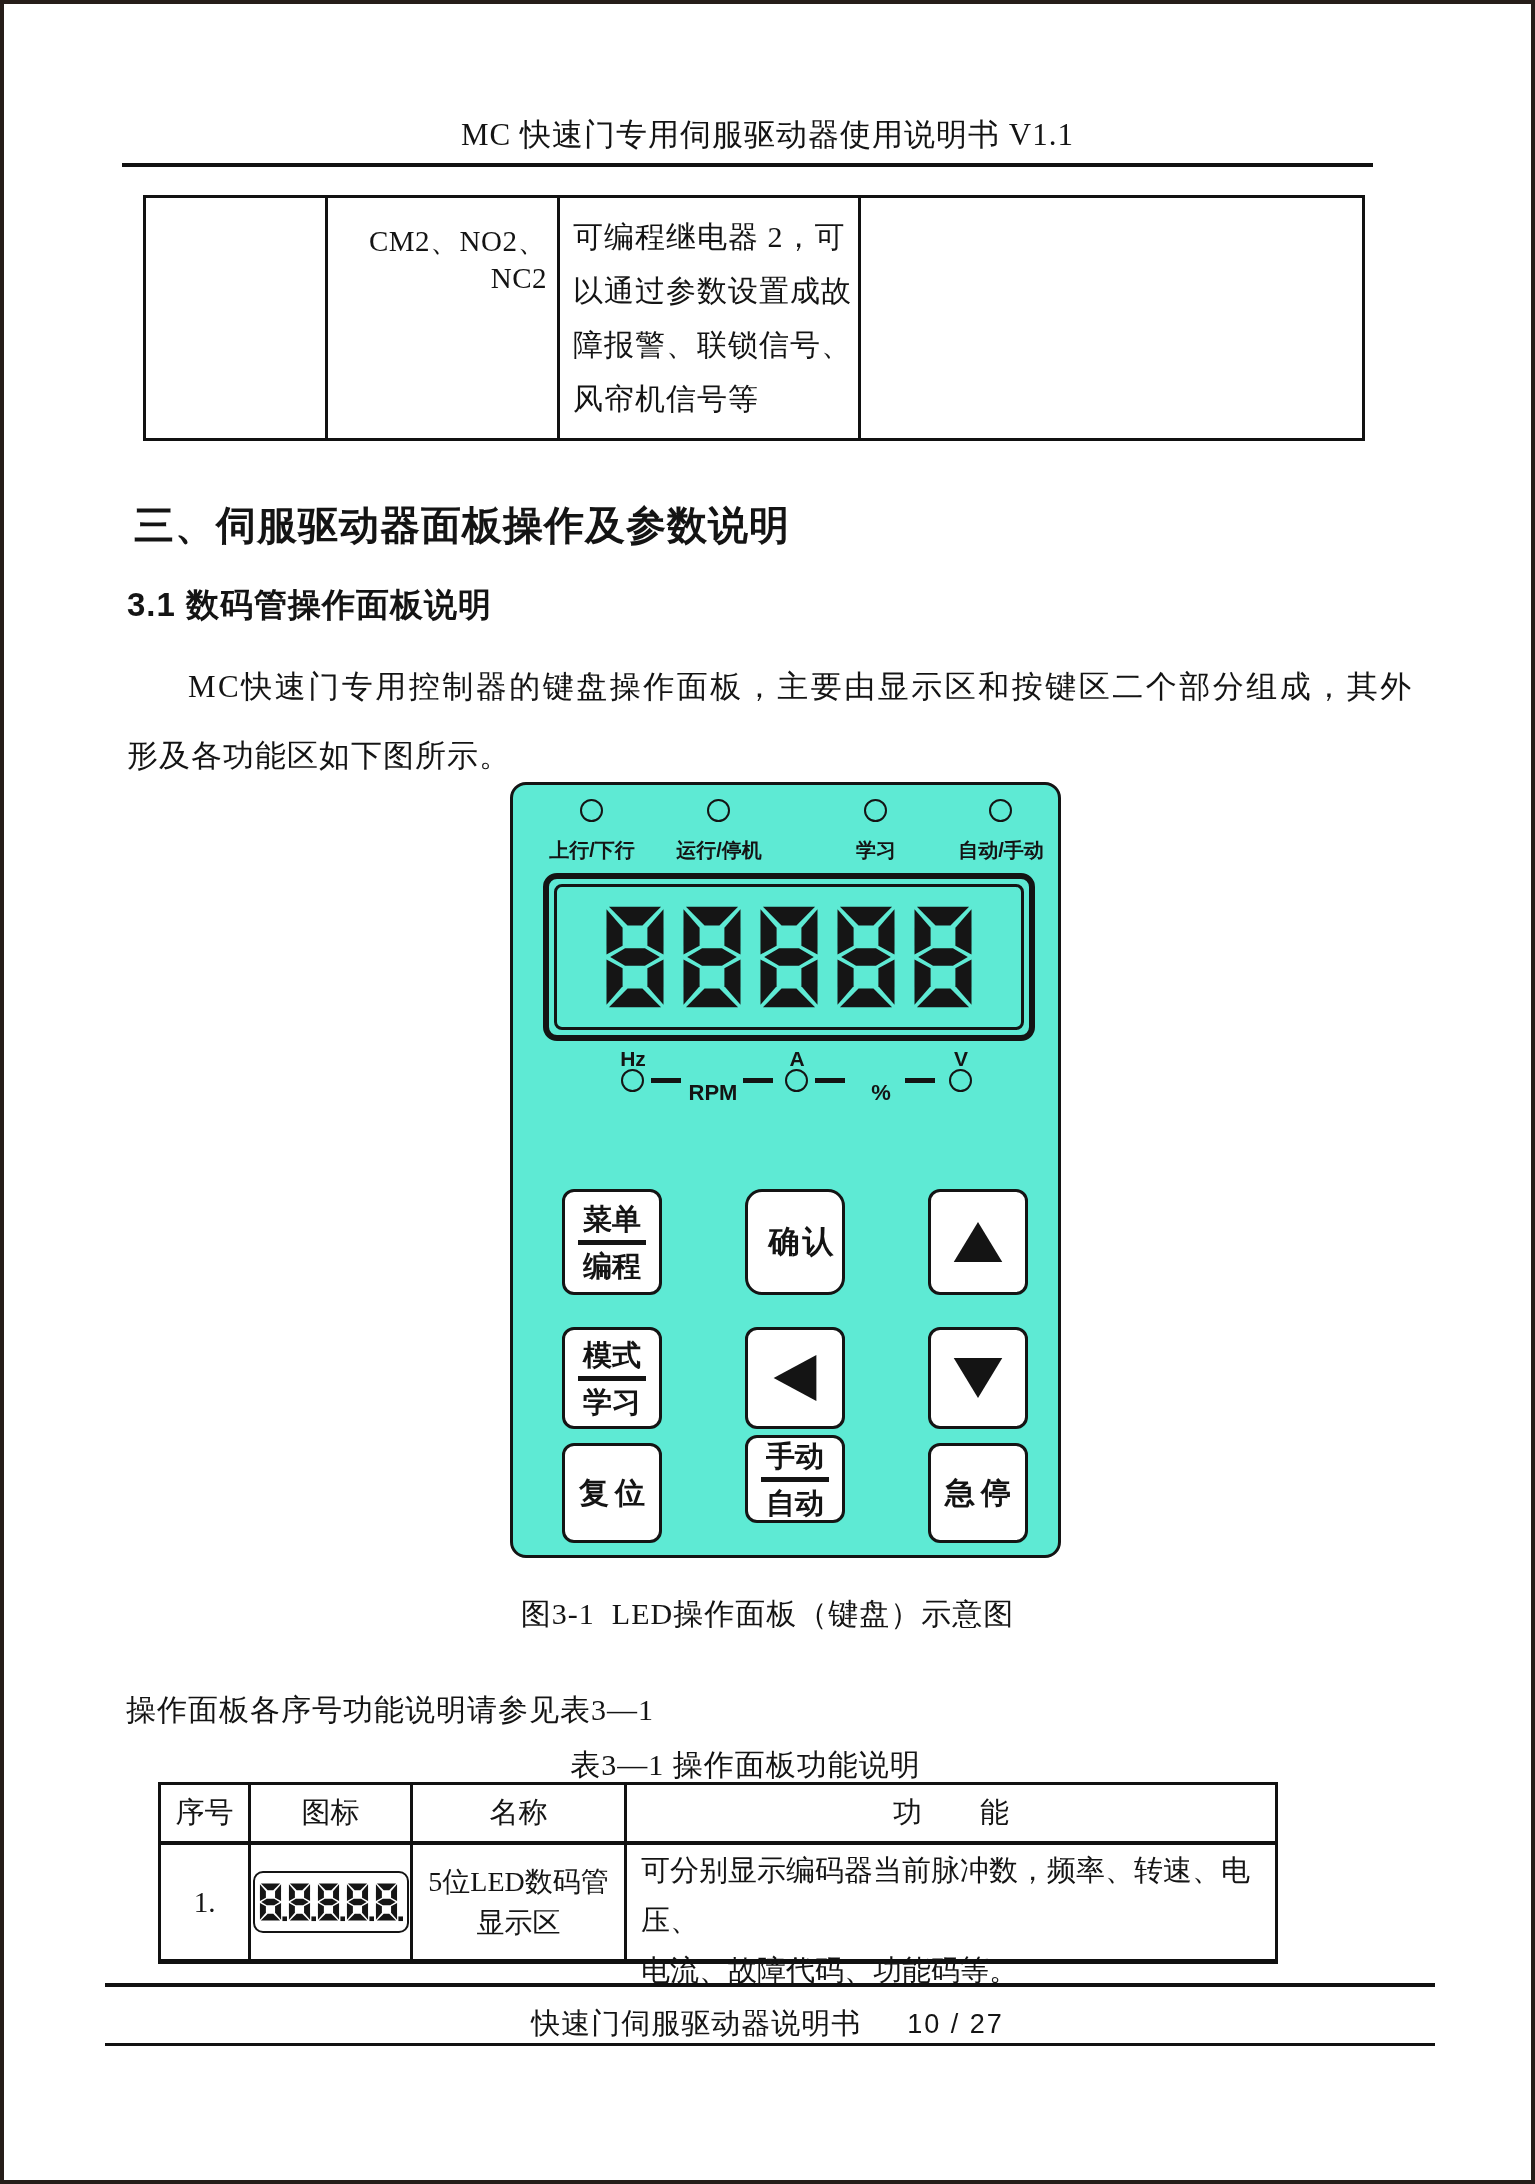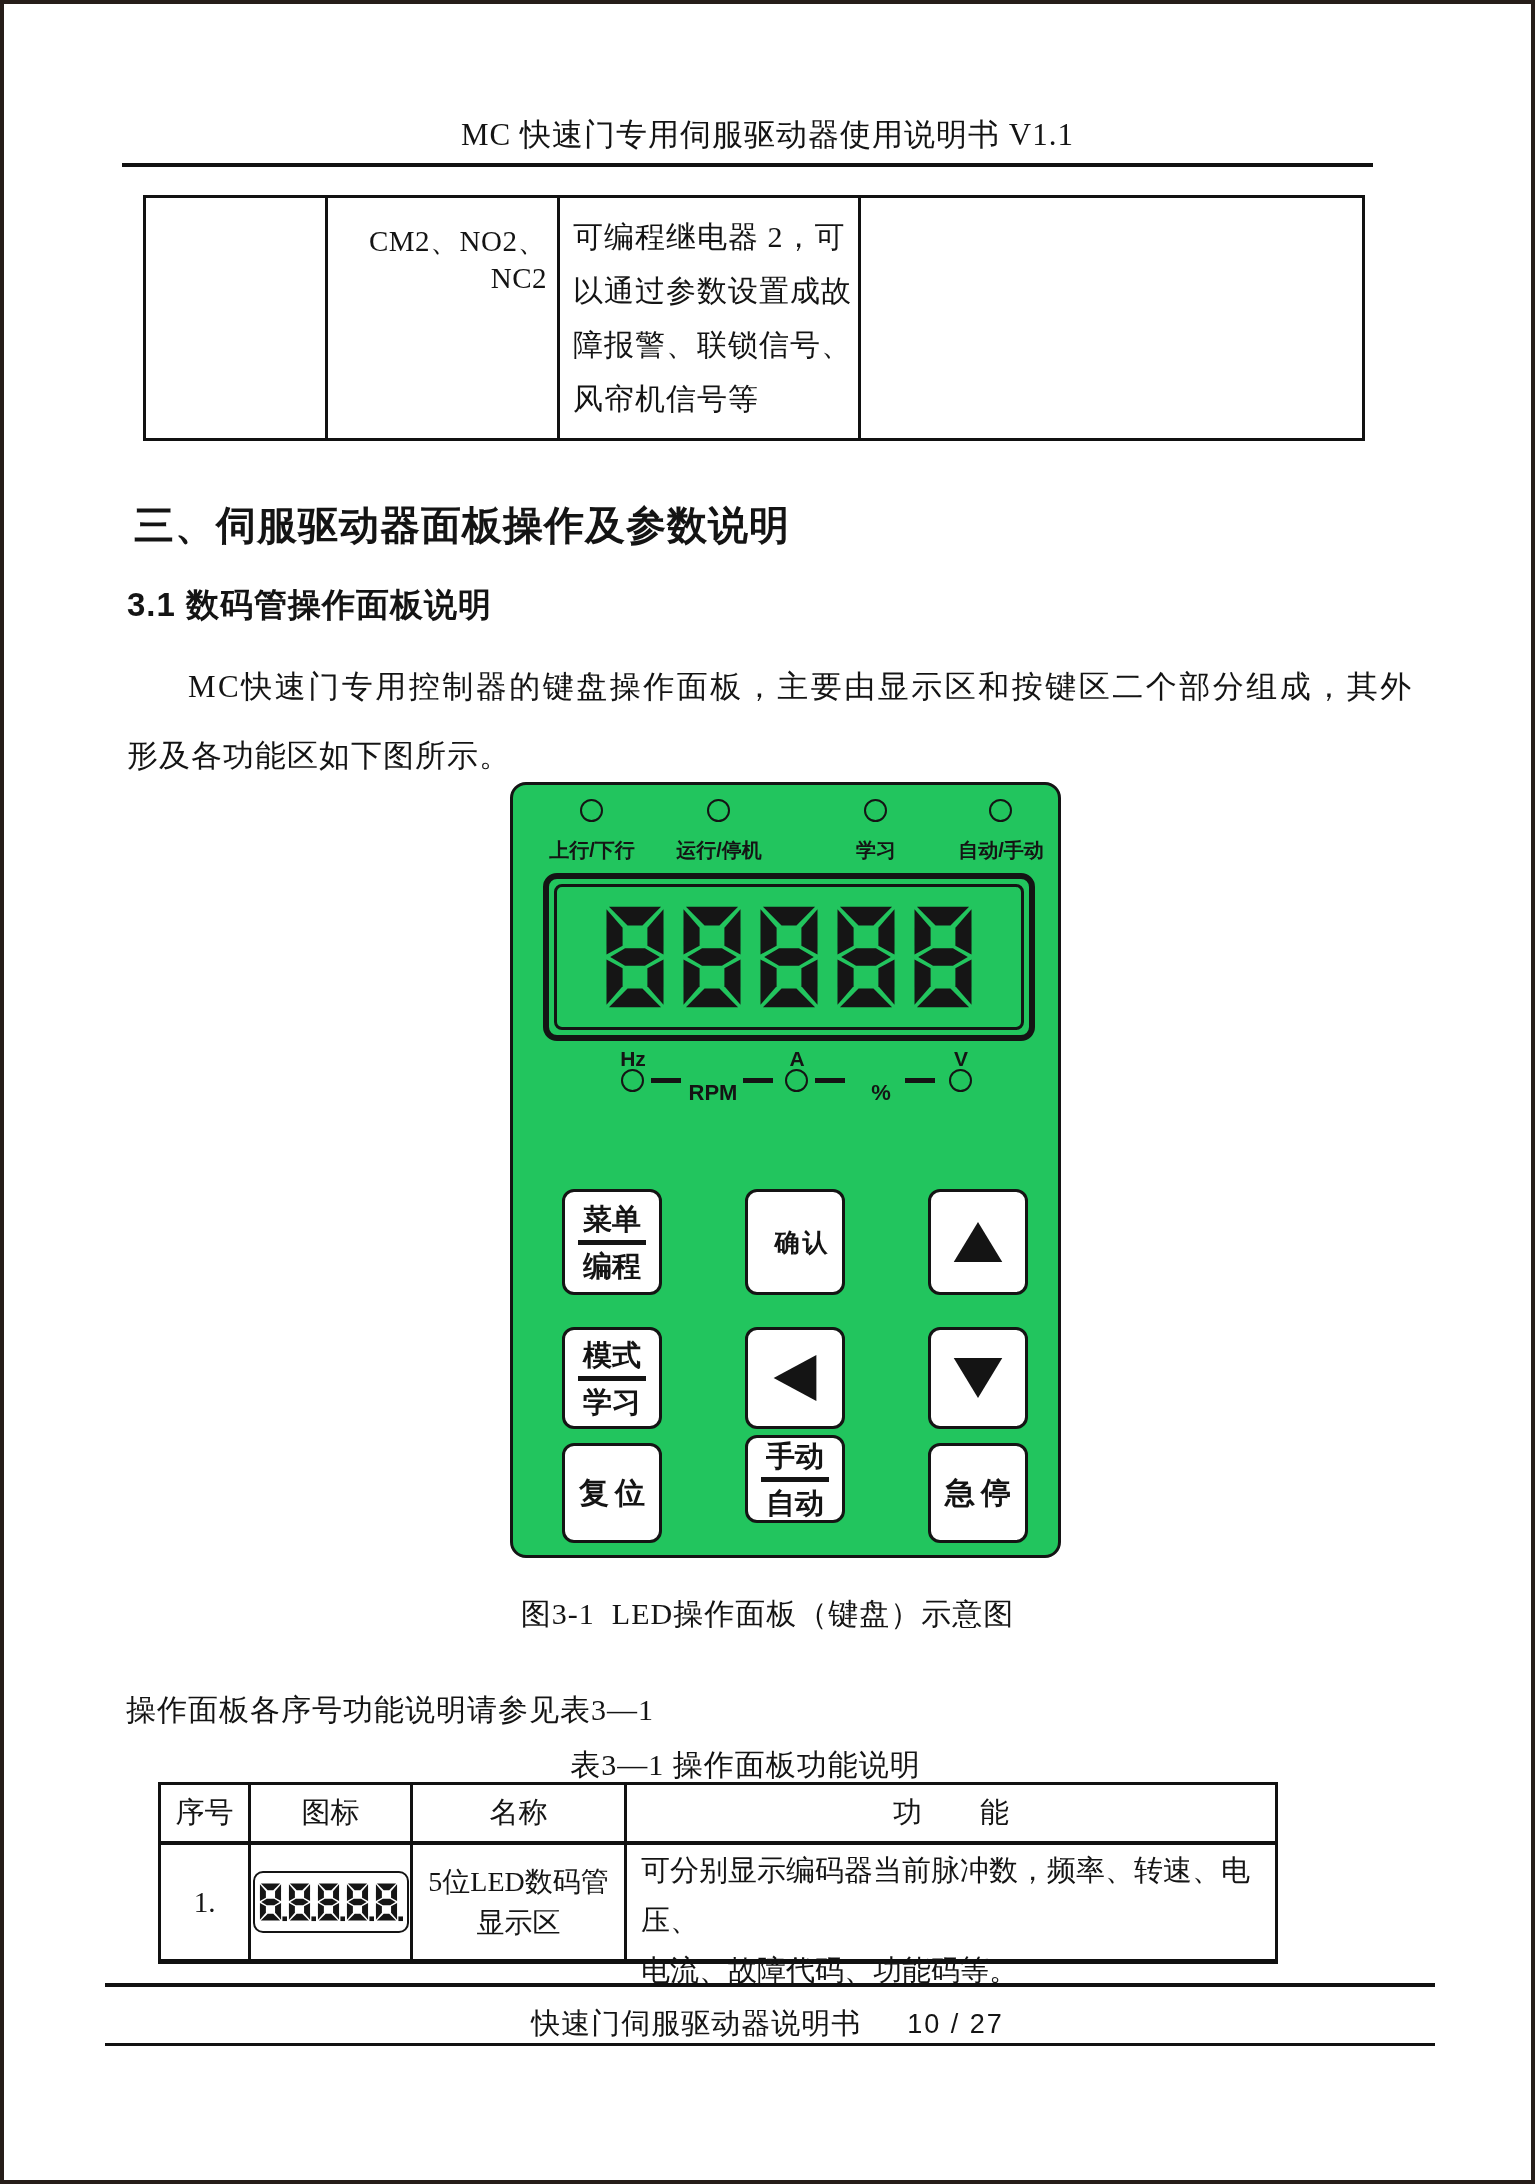--- a/index.html
+++ b/index.html
@@ -30,21 +30,21 @@
   
   .h1{position:absolute;left:134px;top:498px;font-family:"Liberation Sans","DejaVu Sans",sans-serif;
     font-weight:bold;font-size:40px;letter-spacing:1px;}
   .h2{position:absolute;left:127px;top:583px;font-family:"Liberation Sans","DejaVu Sans",sans-serif;
     font-weight:bold;font-size:33px;letter-spacing:1px;}
   .p1{position:absolute;left:188px;top:666px;font-size:31px;letter-spacing:2.5px;white-space:nowrap;}
   .p2{position:absolute;left:127px;top:735px;font-size:31px;letter-spacing:1px;white-space:nowrap;}
 
   
   .panel{position:absolute;left:510px;top:782px;width:551px;height:776px;
-    border:3px solid #141414;border-radius:16px;background:#22c55e;}
+    border:3px solid #141414;border-radius:16px;background:#5eead4;}
   .ind-c{position:absolute;top:14px;width:23px;height:23px;border:2.5px solid #141414;border-radius:50%;}
   .ind-l{position:absolute;top:52px;transform:translateX(-50%);
     font-family:"Liberation Sans","DejaVu Sans",sans-serif;font-weight:bold;font-size:20px;white-space:nowrap;}
   .disp{position:absolute;left:30px;top:88px;width:492px;height:168px;
     border:6px solid #141414;border-radius:14px;padding:5px;}
   .disp-in{width:100%;height:100%;border:3px solid #141414;border-radius:8px;
     display:flex;align-items:center;justify-content:center;gap:15px;}
   svg.seg{fill:#151515;}
   .u-lab{position:absolute;top:262px;transform:translateX(-50%);
     font-family:"Liberation Sans","DejaVu Sans",sans-serif;font-weight:bold;font-size:21px;}
@@ -54,21 +54,21 @@
   .dash{position:absolute;top:293px;width:30px;height:5px;background:#141414;}
 
   .btn{position:absolute;width:100px;border:3.5px solid #141414;border-radius:12px;background:#fff;
     display:flex;flex-direction:column;align-items:center;justify-content:center;
     font-family:"Liberation Sans","DejaVu Sans",sans-serif;font-weight:bold;color:#141414;}
   .r1{top:404px;height:106px;} .r2{top:542px;height:102px;} .r3{top:658px;height:100px;}
   .c1{left:49px;} .c2{left:232px;} .c3{left:415px;}
   .btn .ln{font-size:29px;line-height:42px;white-space:nowrap;}
   .btn .ln.div{border-bottom:5px solid #141414;padding:0 5px;}
   .btn.single{font-size:30px;letter-spacing:6px;padding-left:6px;}
-  .btn.confirm{font-size:25px;letter-spacing:3px;padding-left:15px;}
+  .btn.confirm{font-size:31px;letter-spacing:3px;padding-left:15px;border-radius:17px;}
   .btn.manual{top:650px;height:88px;}
   svg.tri{fill:#141414;}
 
   .fig-caption{position:absolute;left:0;top:1594px;width:100%;text-align:center;
     font-size:30px;letter-spacing:1px;white-space:pre;}
   .note{position:absolute;left:126px;top:1690px;font-size:30px;letter-spacing:1px;}
   .tbl-caption{position:absolute;left:-22px;top:1745px;width:100%;text-align:center;
     font-size:30px;letter-spacing:1px;}
 
   

